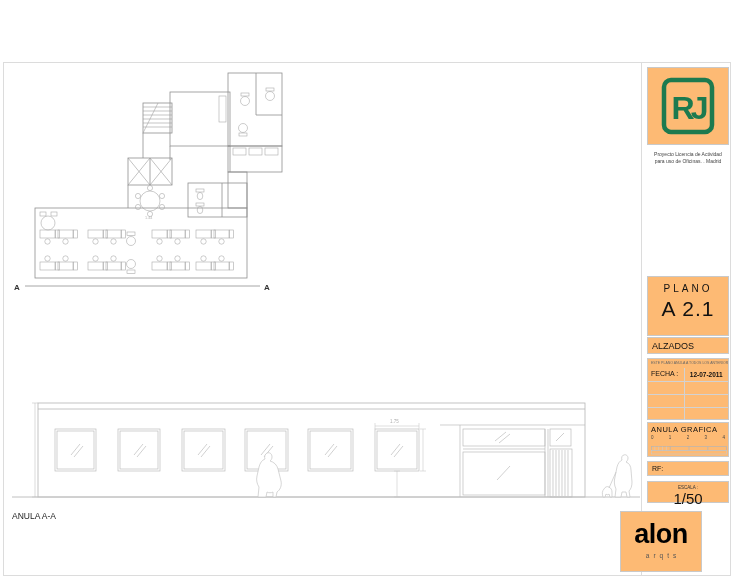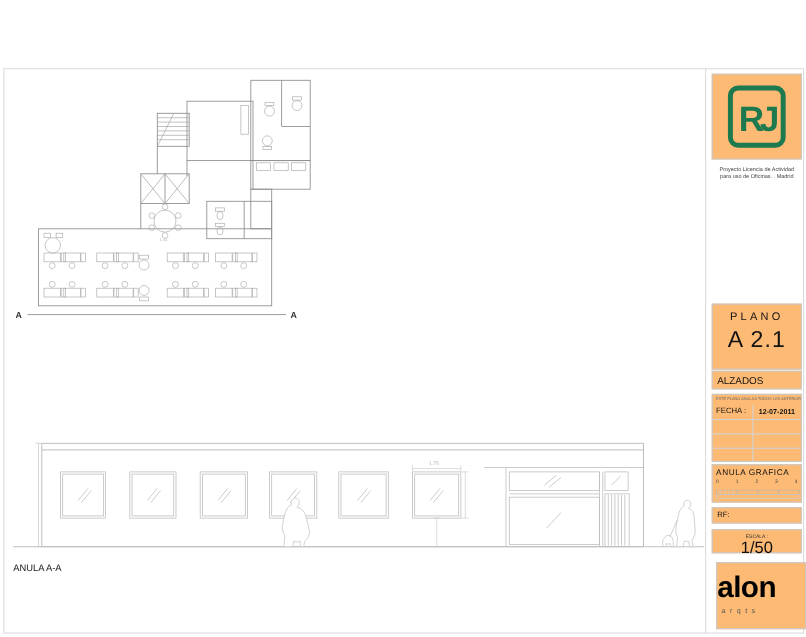--- a/index.html
+++ b/index.html
@@ -34,21 +34,21 @@
   .eg-label { font-size:7.5px; letter-spacing:.5px; color:#111; padding:2px 0 0 3px; }
   .eg-ticks { display:flex; justify-content:space-between; font-size:4.5px; color:#444; padding:1px 3px 0 3px; }
   .eg-bar { margin:1px 3px 0 3px; }
 
   .rf-box { left:647px; top:461px; width:82px; height:15px; font-size:7px; line-height:14px; padding-left:4px; color:#111; }
 
   .escala-box { left:647px; top:481px; width:82px; height:22px; text-align:center; }
   .escala-label { font-size:4.5px; color:#333; margin-top:3px; }
   .escala-value { font-size:15px; color:#111; margin-top:0px; }
 
-  .alon-box { left:651px; top:511px; width:82px; height:61px; }
+  .alon-box { left:620px; top:511px; width:82px; height:61px; text-align:center; }
   .alon-name { font-size:27px; font-weight:700; color:#000; margin-top:7px; letter-spacing:-0.5px; }
   .alon-sub { font-size:6.5px; letter-spacing:4px; color:#555; margin-top:2px; padding-left:4px; }
 
   .elevation-label { position:absolute; left:12px; top:511px; font-size:8.5px; color:#222; }
 </style>
 </head>
 <body>
 
 <div class="sheet">
 

